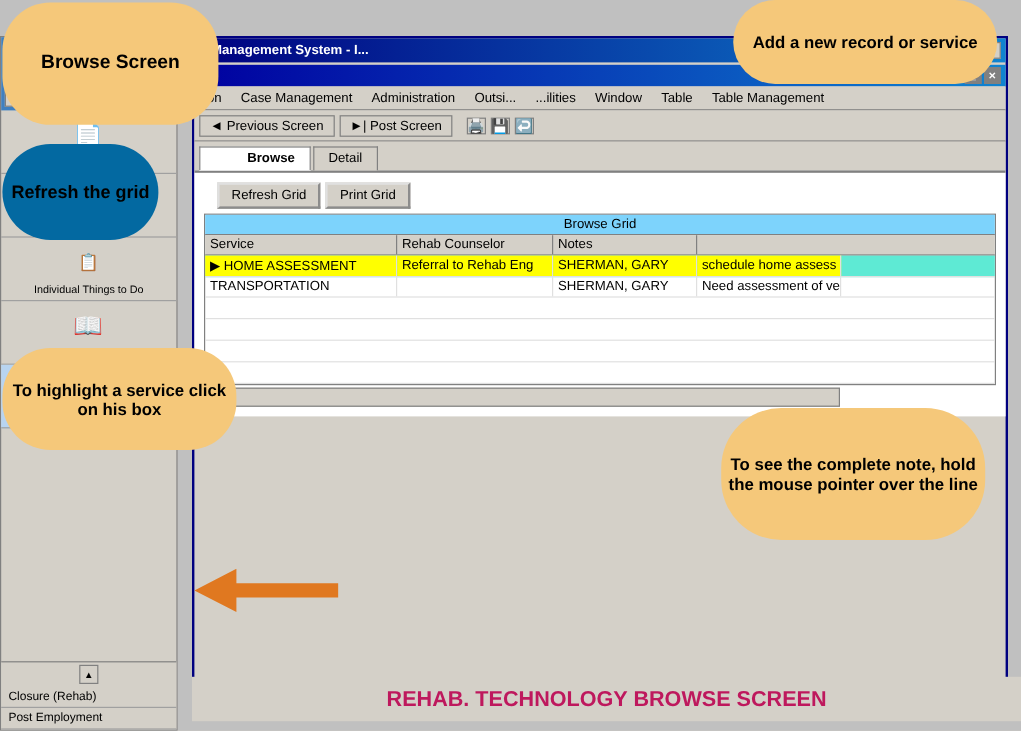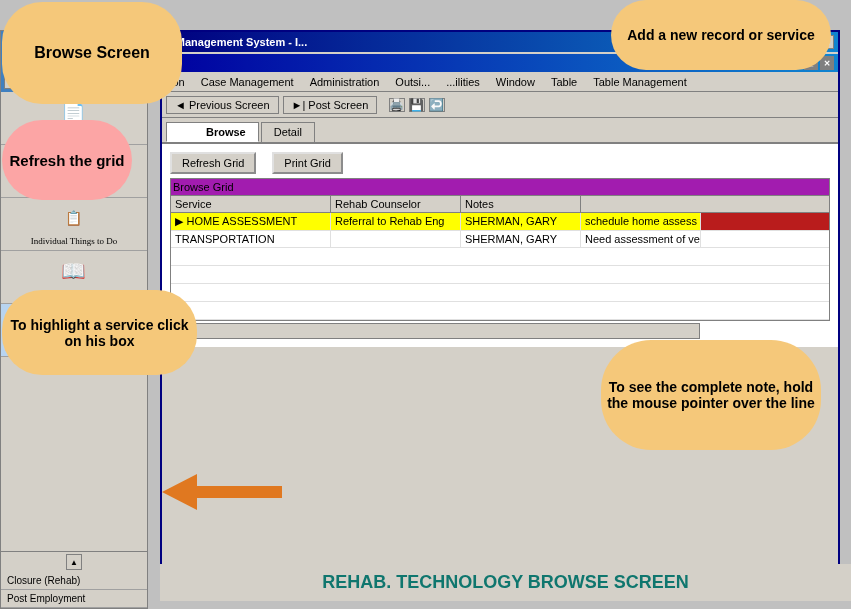--- a/index.html
+++ b/index.html
@@ -156,21 +156,20 @@
       height: 32px;
       display: flex;
       align-items: center;
       justify-content: center;
       font-size: 20px;
     }
     .sidebar-label {
       font-size: 9px;
       text-align: center;
       margin-top: 2px;
-      font-family: Liberation Serif, serif;
     }
     .sidebar-bottom {
       position: absolute;
       bottom: 0;
       width: 100%;
       background: #d4d0c8;
       border-top: 1px solid #808080;
     }
     .sidebar-bottom-item {
       padding: 3px 6px;
@@ -190,38 +189,39 @@
       font-size: 8px;
     }
 
     
     .browse-container {
       background: #d4d0c8;
       padding: 4px;
     }
     .grid-toolbar {
       display: flex;
-      gap: 16px;
+      gap: 4px;
       margin-bottom: 4px;
+      margin-left: 11px;
     }
     .grid-btn {
       padding: 3px 10px;
       background: #d4d0c8;
       border: 2px outset #e0e0e0;
       cursor: pointer;
       font-size: 11px;
     }
 
     .browse-grid {
       border: 1px solid #808080;
       background: white;
     }
     .browse-grid-title {
-      background: #a21caf;
-      text-align: left;
+      background: #7dd3fc;
+      text-align: center;
       padding: 2px;
       font-size: 11px;
       border-bottom: 1px solid #808080;
     }
     .grid-header {
       display: grid;
       grid-template-columns: 160px 130px 120px 120px;
       background: #d4d0c8;
       border-bottom: 1px solid #808080;
     }
@@ -230,21 +230,21 @@
       border-right: 1px solid #808080;
       font-size: 11px;
       font-weight: normal;
     }
     .grid-row {
       display: grid;
       grid-template-columns: 160px 130px 120px 120px;
       border-bottom: 1px solid #e0e0e0;
     }
     .grid-row.selected {
-      background: #b91c1c;
+      background: #5eead4;
     }
     .grid-row.selected .grid-cell {
       background: #ffff00;
     }
     .grid-cell {
       padding: 2px 4px;
       border-right: 1px solid #e0e0e0;
       font-size: 11px;
       white-space: nowrap;
       overflow: hidden;
@@ -252,21 +252,21 @@
 
     
     .bottom-title {
       position: absolute;
       bottom: 20px;
       left: 160px;
       right: 0;
       text-align: center;
       font-size: 18px;
       font-weight: bold;
-      color: #0f766e;
+      color: #be185d;
       background: #d4d0c8;
     }
 
     
     .cloud-browse {
       position: absolute;
       top: 2px;
       left: 2px;
       width: 180px;
       height: 102px;
@@ -294,21 +294,21 @@
       font-weight: bold;
       z-index: 200;
       text-align: center;
     }
     .cloud-refresh {
       position: absolute;
       top: 120px;
       left: 2px;
       width: 130px;
       height: 80px;
-      background: #fca5a5;
+      background: #0369a1;
       border-radius: 40px;
       display: flex;
       align-items: center;
       justify-content: center;
       font-size: 15px;
       font-weight: bold;
       z-index: 200;
       text-align: center;
     }
     .cloud-highlight {

